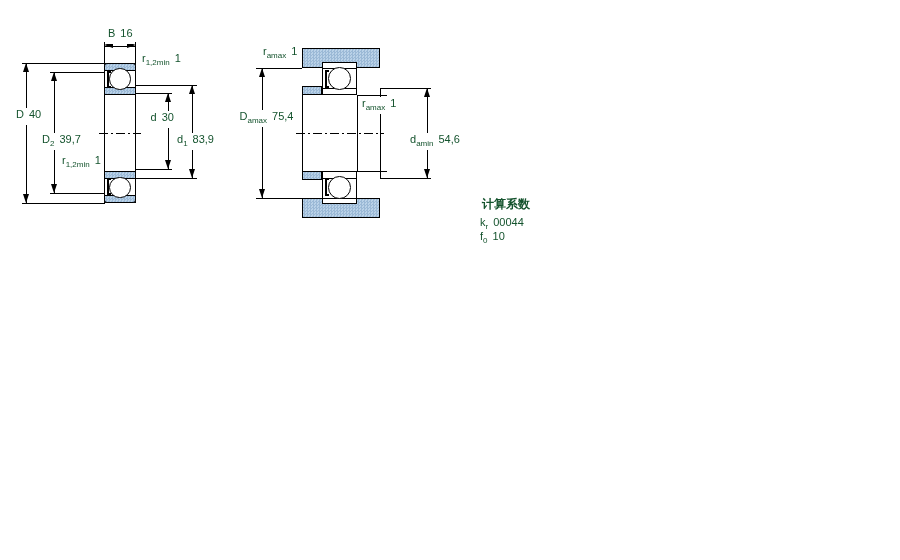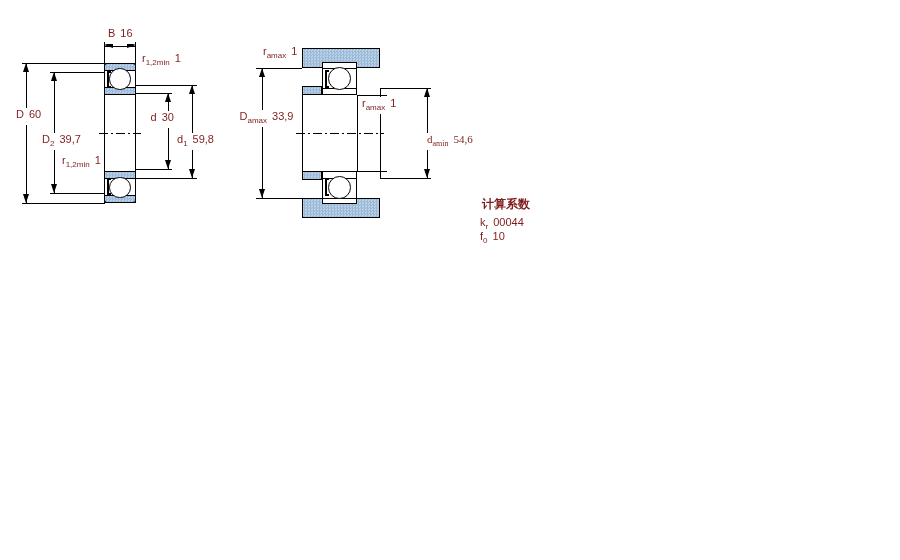--- a/index.html
+++ b/index.html
@@ -1,17 +1,17 @@
 <!DOCTYPE html>
 <html><head>
 <meta charset="utf-8">
 <style>
   html,body{margin:0;padding:0;background:#fff;}
   .stage{position:relative;width:734px;height:560px;background:#ffffff;
-         font-family:"Liberation Sans","DejaVu Sans",sans-serif;color:#7f1d1d;overflow:hidden;}
+         font-family:"Liberation Sans","DejaVu Sans",sans-serif;color:#14532d;overflow:hidden;}
   .h{position:absolute;height:1px;background:#000;}
   .v{position:absolute;width:1px;background:#000;}
   .cl{position:absolute;height:1px;z-index:6;
       background:repeating-linear-gradient(90deg,#000 0 9px,transparent 9px 12px,#000 12px 14px,transparent 14px 17px);}
   .blue{position:absolute;background-color:#a9c5df;box-sizing:border-box;border:1px solid #000;
         background-image:conic-gradient(#9bb9d6 25%,#bad2e8 0 50%,#9bb9d6 0 75%,#bad2e8 0);
         background-size:3px 3px;}
   .wrect{position:absolute;background:#fff;border:1.5px solid #000;box-sizing:border-box;}
   .ball{position:absolute;background:#fff;border:1.5px solid #000;border-radius:50%;box-sizing:border-box;}
   .shield{position:absolute;width:4px;box-sizing:border-box;background:transparent;
@@ -71,25 +71,25 @@
     <div class="arr ad" style="left:164.7px;top:160.3px;"></div>
 
     <div class="h" style="left:135.8px;top:85px;width:61px;"></div>
     <div class="h" style="left:135.8px;top:178.3px;width:61px;"></div>
     <div class="v" style="left:191.7px;top:85px;height:93.8px;"></div>
     <div class="arr au" style="left:188.7px;top:85px;"></div>
     <div class="arr ad" style="left:188.7px;top:169.3px;"></div>
 
     <div class="lbl" style="left:106px;top:26.5px;"><span>B</span><sub></sub><span class="val">16</span></div>
     <div class="lbl" style="left:140px;top:52px;"><span>r</span><sub>1,2min</sub><span class="val">1</span></div>
-    <div class="lbl" style="left:14px;top:108px;"><span>D</span><sub></sub><span class="val">60</span></div>
+    <div class="lbl" style="left:14px;top:108px;"><span>D</span><sub></sub><span class="val">40</span></div>
     <div class="lbl" style="left:40px;top:132.5px;"><span>D</span><sub>2</sub><span class="val">39,7</span></div>
     <div class="lbl" style="left:60px;top:153.5px;"><span>r</span><sub>1,2min</sub><span class="val">1</span></div>
     <div class="lbl" style="left:148.5px;top:110.5px;"><span>d</span><sub></sub><span class="val">30</span></div>
-    <div class="lbl" style="left:175px;top:132.5px;"><span>d</span><sub>1</sub><span class="val">59,8</span></div>
+    <div class="lbl" style="left:175px;top:132.5px;"><span>d</span><sub>1</sub><span class="val">83,9</span></div>
   </div>
 
   <div>
 
     <div class="blue z1" style="left:301.7px;top:48px;width:78.3px;height:20px;"></div>
     <div class="blue z1" style="left:301.7px;top:198px;width:78.3px;height:20px;"></div>
     <div class="blue z1" style="left:301.7px;top:86px;width:20px;height:9px;"></div>
     <div class="blue z1" style="left:301.7px;top:171px;width:20px;height:9px;"></div>
 
     <div class="wrect z2" style="left:321.7px;top:62px;width:35.3px;height:33.3px;"></div>
@@ -116,23 +116,23 @@
     <div class="arr au" style="left:258.7px;top:68px;"></div>
     <div class="arr ad" style="left:258.7px;top:189px;"></div>
 
     <div class="h" style="left:379.5px;top:88.3px;width:51.5px;"></div>
     <div class="h" style="left:379.5px;top:177.7px;width:51.5px;"></div>
     <div class="v" style="left:426.7px;top:88.3px;height:89.4px;"></div>
     <div class="arr au" style="left:423.7px;top:88.3px;"></div>
     <div class="arr ad" style="left:423.7px;top:168.7px;"></div>
 
     <div class="lbl" style="left:261px;top:44.5px;"><span>r</span><sub>amax</sub><span class="val">1</span></div>
-    <div class="lbl" style="left:237.5px;top:109.5px;"><span>D</span><sub>amax</sub><span class="val">33,9</span></div>
+    <div class="lbl" style="left:237.5px;top:109.5px;"><span>D</span><sub>amax</sub><span class="val">75,4</span></div>
     <div class="lbl" style="left:360px;top:96.5px;"><span>r</span><sub>amax</sub><span class="val">1</span></div>
-    <div class="lbl" style="left:425px;top:132.5px;font-family:Liberation Serif, serif;"><span>d</span><sub>amin</sub><span class="val">54,6</span></div>
+    <div class="lbl" style="left:408px;top:132.5px;"><span>d</span><sub>amin</sub><span class="val">54,6</span></div>
   </div>
 
   <div>
     <div class="title-cn" style="left:482px;top:195.5px;font-family:Liberation Serif, serif;">计算系数</div>
     <div class="lbl" style="left:478px;top:215.5px;background:transparent;"><span>k</span><sub>r</sub><span class="val">00044</span></div>
     <div class="lbl" style="left:478px;top:229.5px;background:transparent;"><span>f</span><sub>0</sub><span class="val">10</span></div>
   </div>
 
 </div>
 

